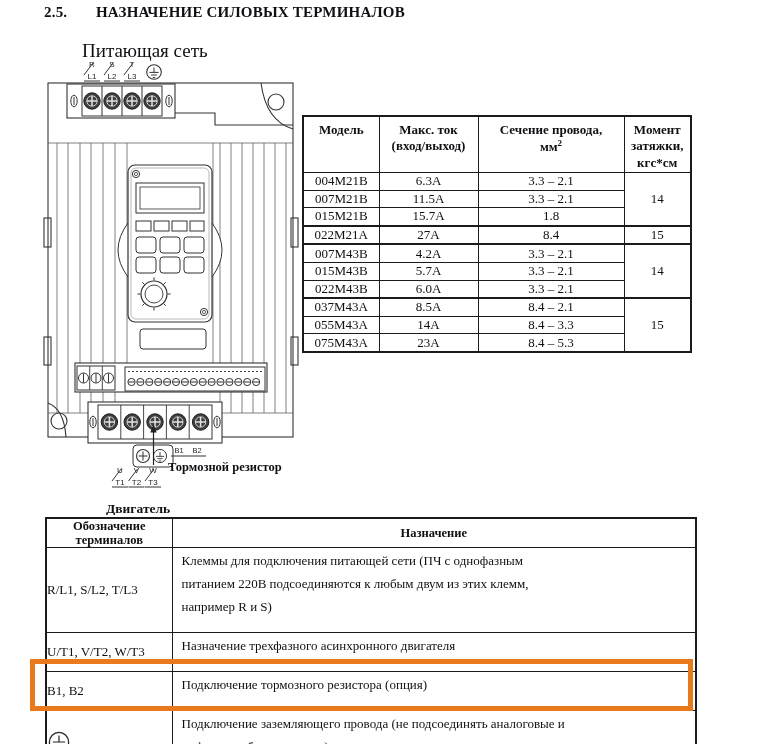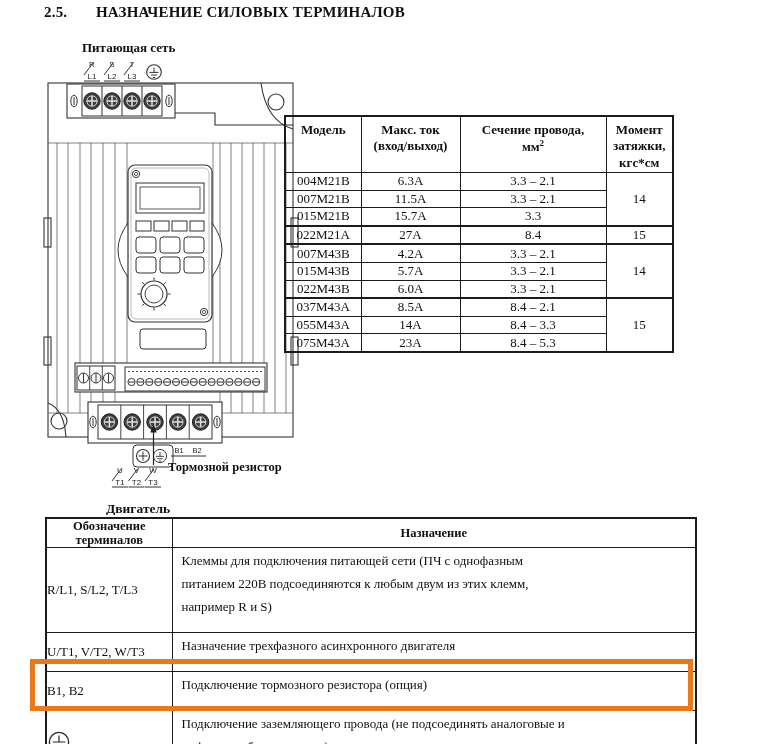--- a/index.html
+++ b/index.html
@@ -1,27 +1,27 @@
 <!DOCTYPE html>
 <html><head>
 <meta charset="utf-8">
 <style>
   html,body{margin:0;padding:0;background:#fff;}
   .page{position:relative;width:766px;height:744px;background:#fff;overflow:hidden;
         font-family:"Liberation Serif",serif;color:#101014;}
   .heading{position:absolute;left:44px;top:4px;font-size:15px;font-weight:bold;letter-spacing:.2px;}
   .heading .num{display:inline-block;width:52px;}
-  .lbl{position:absolute;font-size:13px;font-weight:bold;}
+  .lbl{position:absolute;font-size:19px;font-weight:normal;}
   .supply{left:82px;top:40px;}
   svg.diagram{position:absolute;left:30px;top:55px;}
   svg.diagram text{font-family:"Liberation Sans",sans-serif;fill:#26262b;}
   svg.diagram text.serifb{font-family:"Liberation Serif",serif;font-weight:bold;fill:#101014;}
 
   table{border-collapse:collapse;position:absolute;table-layout:fixed;}
-  .t1{left:284px;top:115px;width:388px;border:2px solid #1b1b1f;font-family:Liberation Serif, serif;}
+  .t1{left:302px;top:115px;width:388px;border:2px solid #1b1b1f;font-family:Liberation Serif, serif;}
   .t1 th,.t1 td{border:1px solid #1b1b1f;overflow:hidden;}
   .t1 th{font-size:13px;font-weight:bold;vertical-align:top;padding-top:5px;line-height:1.25;height:49px;}
   .t1 td{font-size:13px;text-align:center;height:16.6px;padding:0;}
   .t1 tr.gs td{border-top:2px solid #1b1b1f;}
   .t1 td.tq{vertical-align:middle;}
   sup{font-size:9px;}
 
   .t2{left:45px;top:517px;width:650px;border:2px solid #1b1b1f;}
   .t2 th,.t2 td{border:1px solid #1b1b1f;}
   .t2 th{font-size:12.5px;font-weight:bold;line-height:1.12;height:26px;padding:0;}
@@ -267,21 +267,21 @@
       <td class="tq" rowspan="3">14</td>
     </tr>
     <tr>
       <td>007M21B</td>
       <td>11.5A</td>
       <td>3.3 – 2.1</td>
     </tr>
     <tr>
       <td>015M21B</td>
       <td>15.7A</td>
-      <td>3.3</td>
+      <td>1.8</td>
     </tr>
     <tr class="gs">
       <td>022M21A</td>
       <td>27A</td>
       <td>8.4</td>
       <td class="tq">15</td>
     </tr>
     <tr class="gs">
       <td>007M43B</td>
       <td>4.2A</td>

